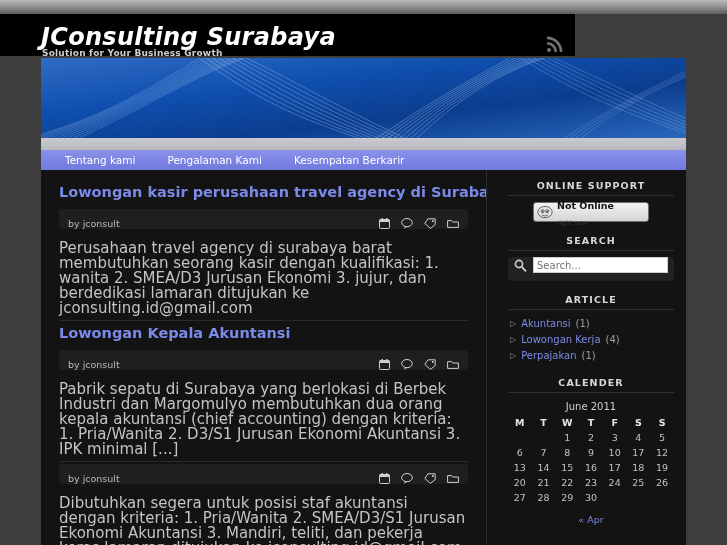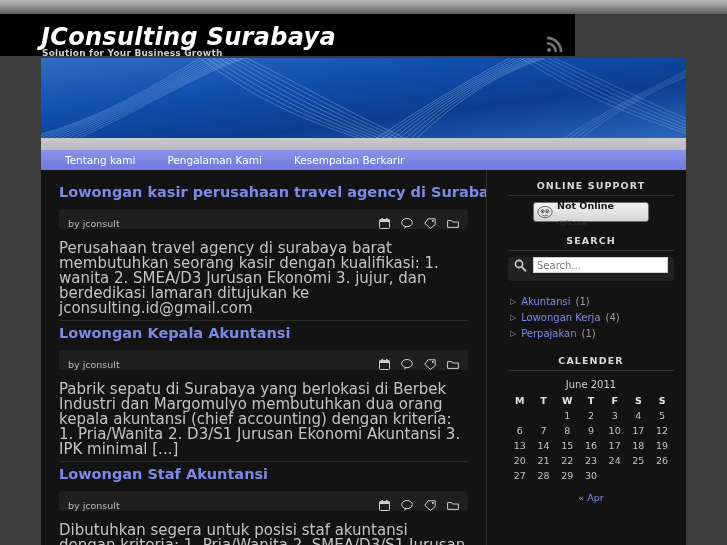--- a/index.html
+++ b/index.html
@@ -337,21 +337,20 @@
                 <svg width="12" height="11" viewBox="0 0 12 11">
                   <path d="M.6 2.6 L4.6 2.6 L5.6 4 L11.4 4 L11.4 9.4 L.6 9.4 z" fill="none" stroke="#cfcfcf"></path>
                 </svg>
               </span>
           </span>
         </div>
         <div class="post-excerpt">Pabrik sepatu di Surabaya yang berlokasi di Berbek Industri dan Margomulyo membutuhkan dua orang kepala akuntansi (chief accounting) dengan kriteria: 1. Pria/Wanita 2. D3/S1 Jurusan Ekonomi Akuntansi 3. IPK minimal [...]</div>
       </div>
 
       <div class="post">
-        <div class="post-title">Lowongan Staf Akuntansi</div>
         <div class="post-meta">
           <span class="post-author">by jconsult</span>
           <span class="meta-icons">
             <span>
                 <svg width="11" height="11" viewBox="0 0 11 11">
                   <rect x=".5" y="1.5" width="10" height="9" rx="1" fill="none" stroke="#cfcfcf"></rect>
                   <rect x=".5" y="1.5" width="10" height="2.5" fill="#cfcfcf"></rect>
                   <rect x="2.5" y="0" width="1.5" height="2.5" fill="#cfcfcf"></rect>
                   <rect x="7" y="0" width="1.5" height="2.5" fill="#cfcfcf"></rect>
                 </svg>
@@ -409,20 +408,21 @@
             <svg width="13" height="13" viewBox="0 0 13 13">
               <circle cx="5" cy="5" r="3.6" fill="none" stroke="#cfcfcf" stroke-width="1.6"></circle>
               <line x1="7.8" y1="7.8" x2="12" y2="12.4" stroke="#cfcfcf" stroke-width="1.8"></line>
             </svg>
           </span>
           <input id="search-input" type="text" placeholder="Search..." style="">
         </div>
       </div>
 
       <div class="widget">
+        <div class="widget-title">ARTICLE</div>
         <ul class="cat-list">
           <li class="cat-item">
             <span class="cat-bullet">▷</span>
             <span class="cat-name">Akuntansi</span>
             <span class="cat-count">(1)</span>
           </li>
           <li class="cat-item">
             <span class="cat-bullet">▷</span>
             <span class="cat-name">Lowongan Kerja</span>
             <span class="cat-count">(4)</span>

